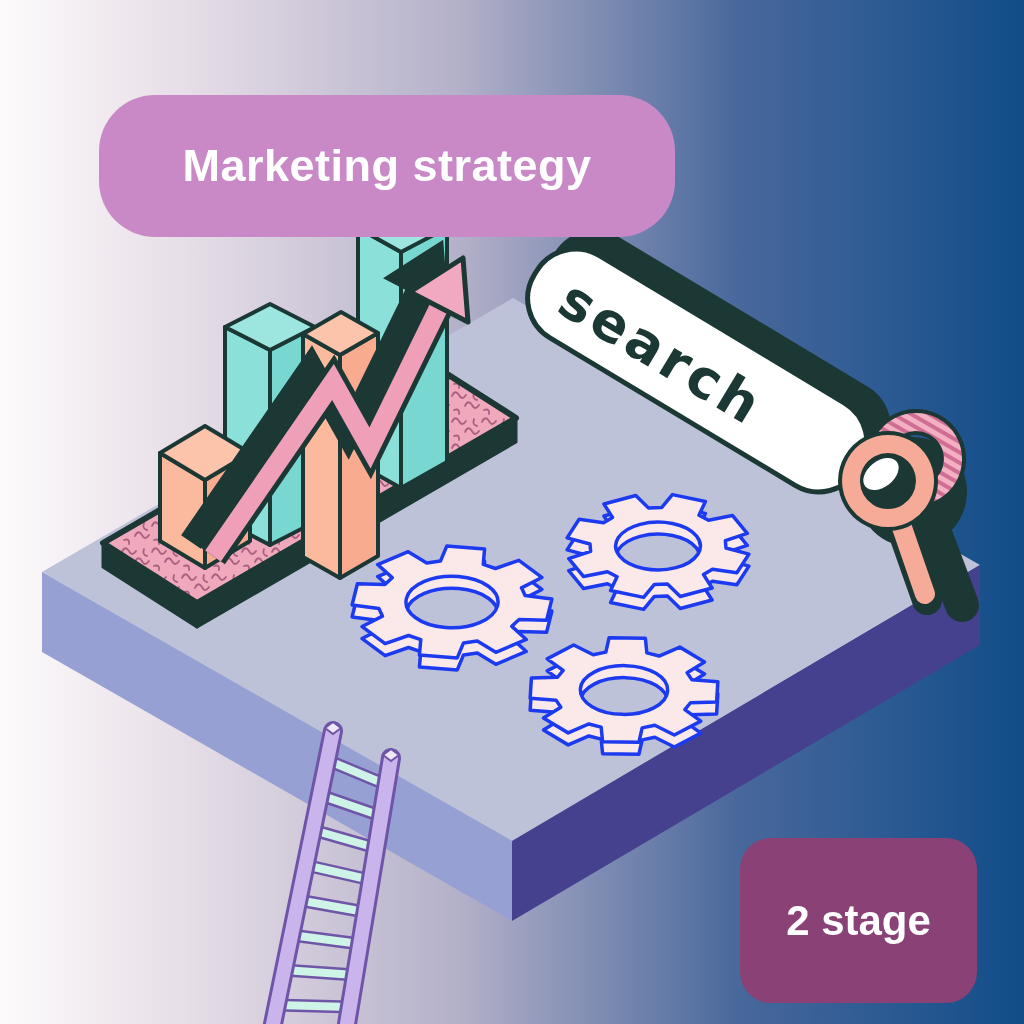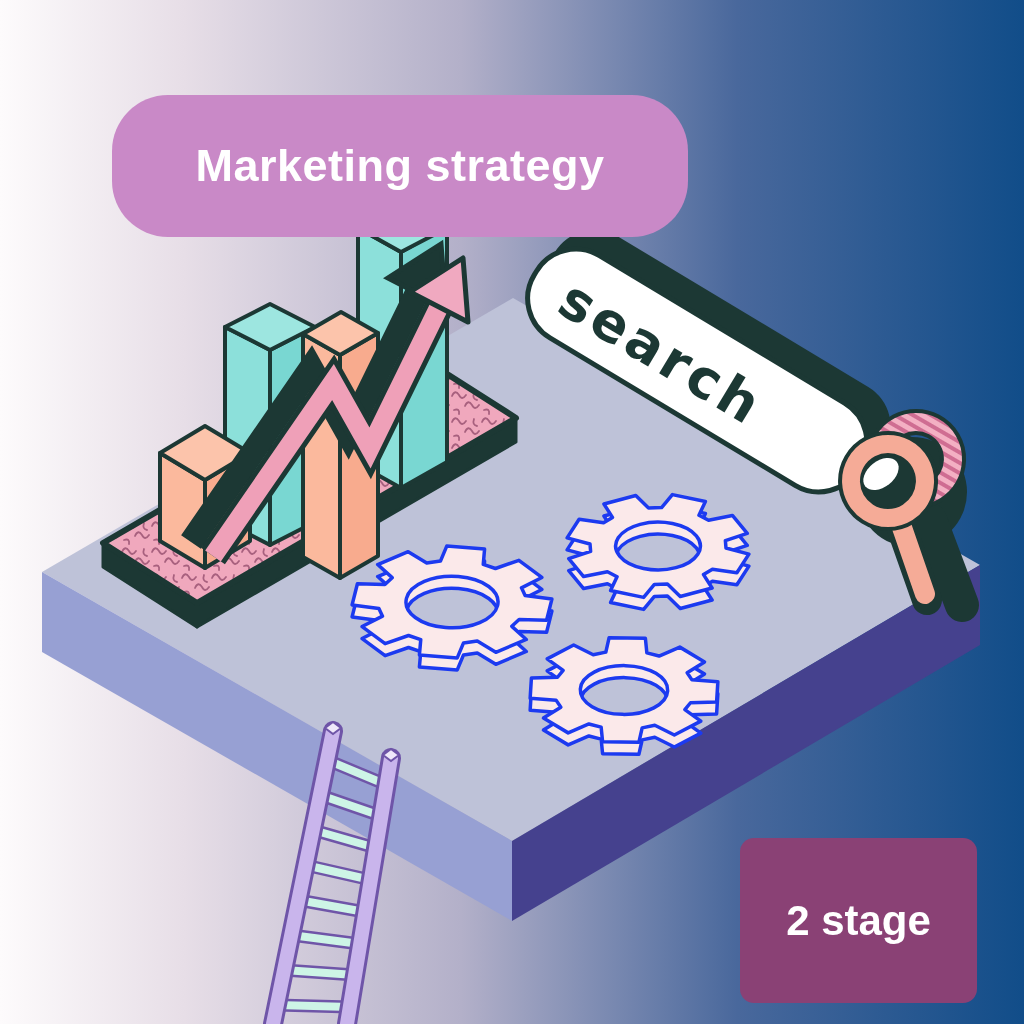--- a/index.html
+++ b/index.html
@@ -3,30 +3,30 @@
 <meta charset="utf-8">
 <style>
   html,body{margin:0;padding:0;}
   .stage{
     position:relative;width:1024px;height:1024px;overflow:hidden;
     background:linear-gradient(90deg,#fdfbfc 0%,#e7dee7 18%,#b3b0c9 45%,#49689c 72%,#114d89 100%);
     font-family:"Liberation Sans", sans-serif;
   }
   .scene-svg{position:absolute;left:0;top:0;}
   .banner{
-    position:absolute;left:112px;top:95px;width:576px;height:142px;
+    position:absolute;left:99px;top:95px;width:576px;height:142px;
     background:#c989c7;border-radius:56px;
     display:flex;align-items:center;justify-content:center;
   }
   .banner span{
     color:#ffffff;font-weight:bold;font-size:45px;letter-spacing:.5px;
   }
   .badge{
     position:absolute;left:740px;top:838px;width:237px;height:165px;
-    background:#8a4175;border-radius:14px;
+    background:#8a4175;border-radius:31px;
     display:flex;align-items:center;justify-content:center;
   }
   .badge span{color:#ffffff;font-weight:bold;font-size:42px;}
   .search-text{
     font-family:"DejaVu Sans", sans-serif;font-weight:600;font-size:54px;
     letter-spacing:4px;fill:#1c3834;
   }
 </style>
 </head>
 <body>

